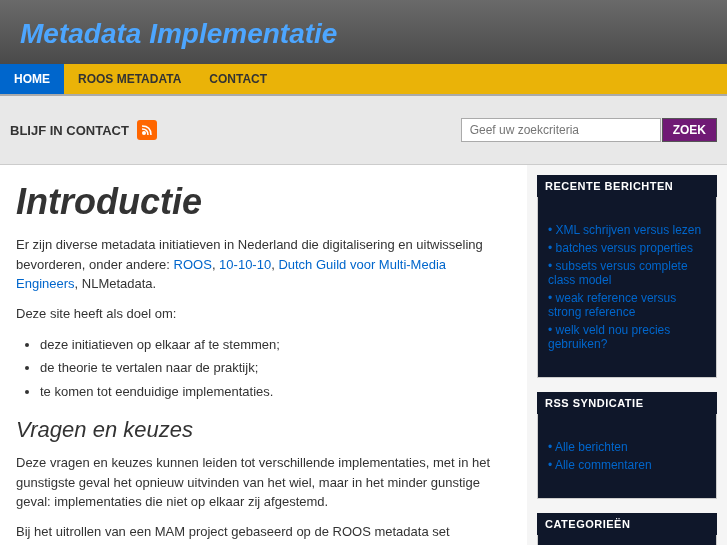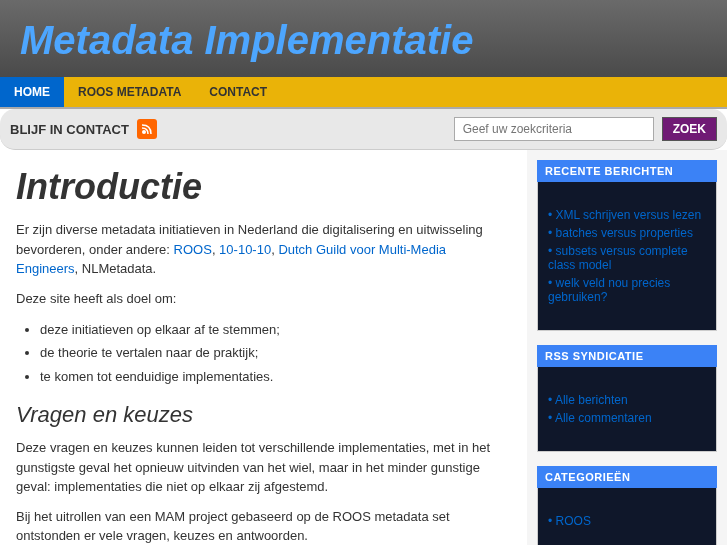--- a/index.html
+++ b/index.html
@@ -5,21 +5,21 @@
     * { margin: 0; padding: 0; box-sizing: border-box; }
     body { font-family: Arial, sans-serif; font-size: 13px; color: #333; background: #fff; width: 727px; }
 
     
     .site-header {
       background: linear-gradient(to bottom, #6a6a6a, #4a4a4a);
       padding: 18px 20px 14px 20px;
     }
     .site-title {
       color: #4da6ff;
-      font-size: 40px;
+      font-size: 28px;
       font-weight: bold;
       font-style: italic;
     }
 
     
     .nav-bar {
       background: #eab308;
       border-bottom: 2px solid #aaa;
       display: flex;
       align-items: flex-start;
@@ -36,25 +36,24 @@
     }
     .nav-item.active {
       background: #0066cc;
       color: #fff;
     }
 
     
     .toolbar {
       background: #e8e8e8;
       border-bottom: 1px solid #ccc;
-      padding: 8px 10px;
+      padding: 22px 10px;
       display: flex;
       align-items: center;
       justify-content: space-between;
-      border-radius: 15px;
     }
     .toolbar-left {
       display: flex;
       align-items: center;
       gap: 8px;
     }
     .toolbar-label {
       font-weight: bold;
       font-size: 13px;
       text-transform: uppercase;
@@ -68,21 +67,21 @@
       display: flex;
       align-items: center;
       justify-content: center;
       color: #fff;
       font-size: 11px;
       font-weight: bold;
     }
     .toolbar-right {
       display: flex;
       align-items: center;
-      gap: 8px;
+      gap: 1px;
     }
     .search-input {
       border: 1px solid #aaa;
       padding: 4px 8px;
       font-size: 12px;
       color: #999;
       width: 200px;
       outline: none;
       background: #fff;
     }
@@ -144,21 +143,21 @@
       color: #333;
       margin-bottom: 10px;
       font-style: italic;
     }
 
     
     .widget {
       margin-bottom: 14px;
     }
     .widget-header {
-      background: #3b82f6;
+      background: #0f172a;
       color: #fff;
       font-size: 11px;
       font-weight: bold;
       padding: 5px 8px;
       text-transform: uppercase;
       letter-spacing: 0.5px;
     }
     .widget-body {
       background: #0f172a;
       padding: 24px 10px;
@@ -245,20 +244,21 @@
 
   <div class="sidebar">
 
     <div class="widget">
       <div class="widget-header">RECENTE BERICHTEN</div>
       <div class="widget-body">
         <ul>
           <li><a href="#">XML schrijven versus lezen</a></li>
           <li><a href="#">batches versus properties</a></li>
           <li><a href="#">subsets versus complete class model</a></li>
+          <li><a href="#">weak reference versus strong reference</a></li>
           <li><a href="#">welk veld nou precies gebruiken?</a></li>
         </ul>
       </div>
     </div>
 
     <div class="widget">
       <div class="widget-header">RSS SYNDICATIE</div>
       <div class="widget-body">
         <ul>
           <li><a href="#">Alle berichten</a></li>

